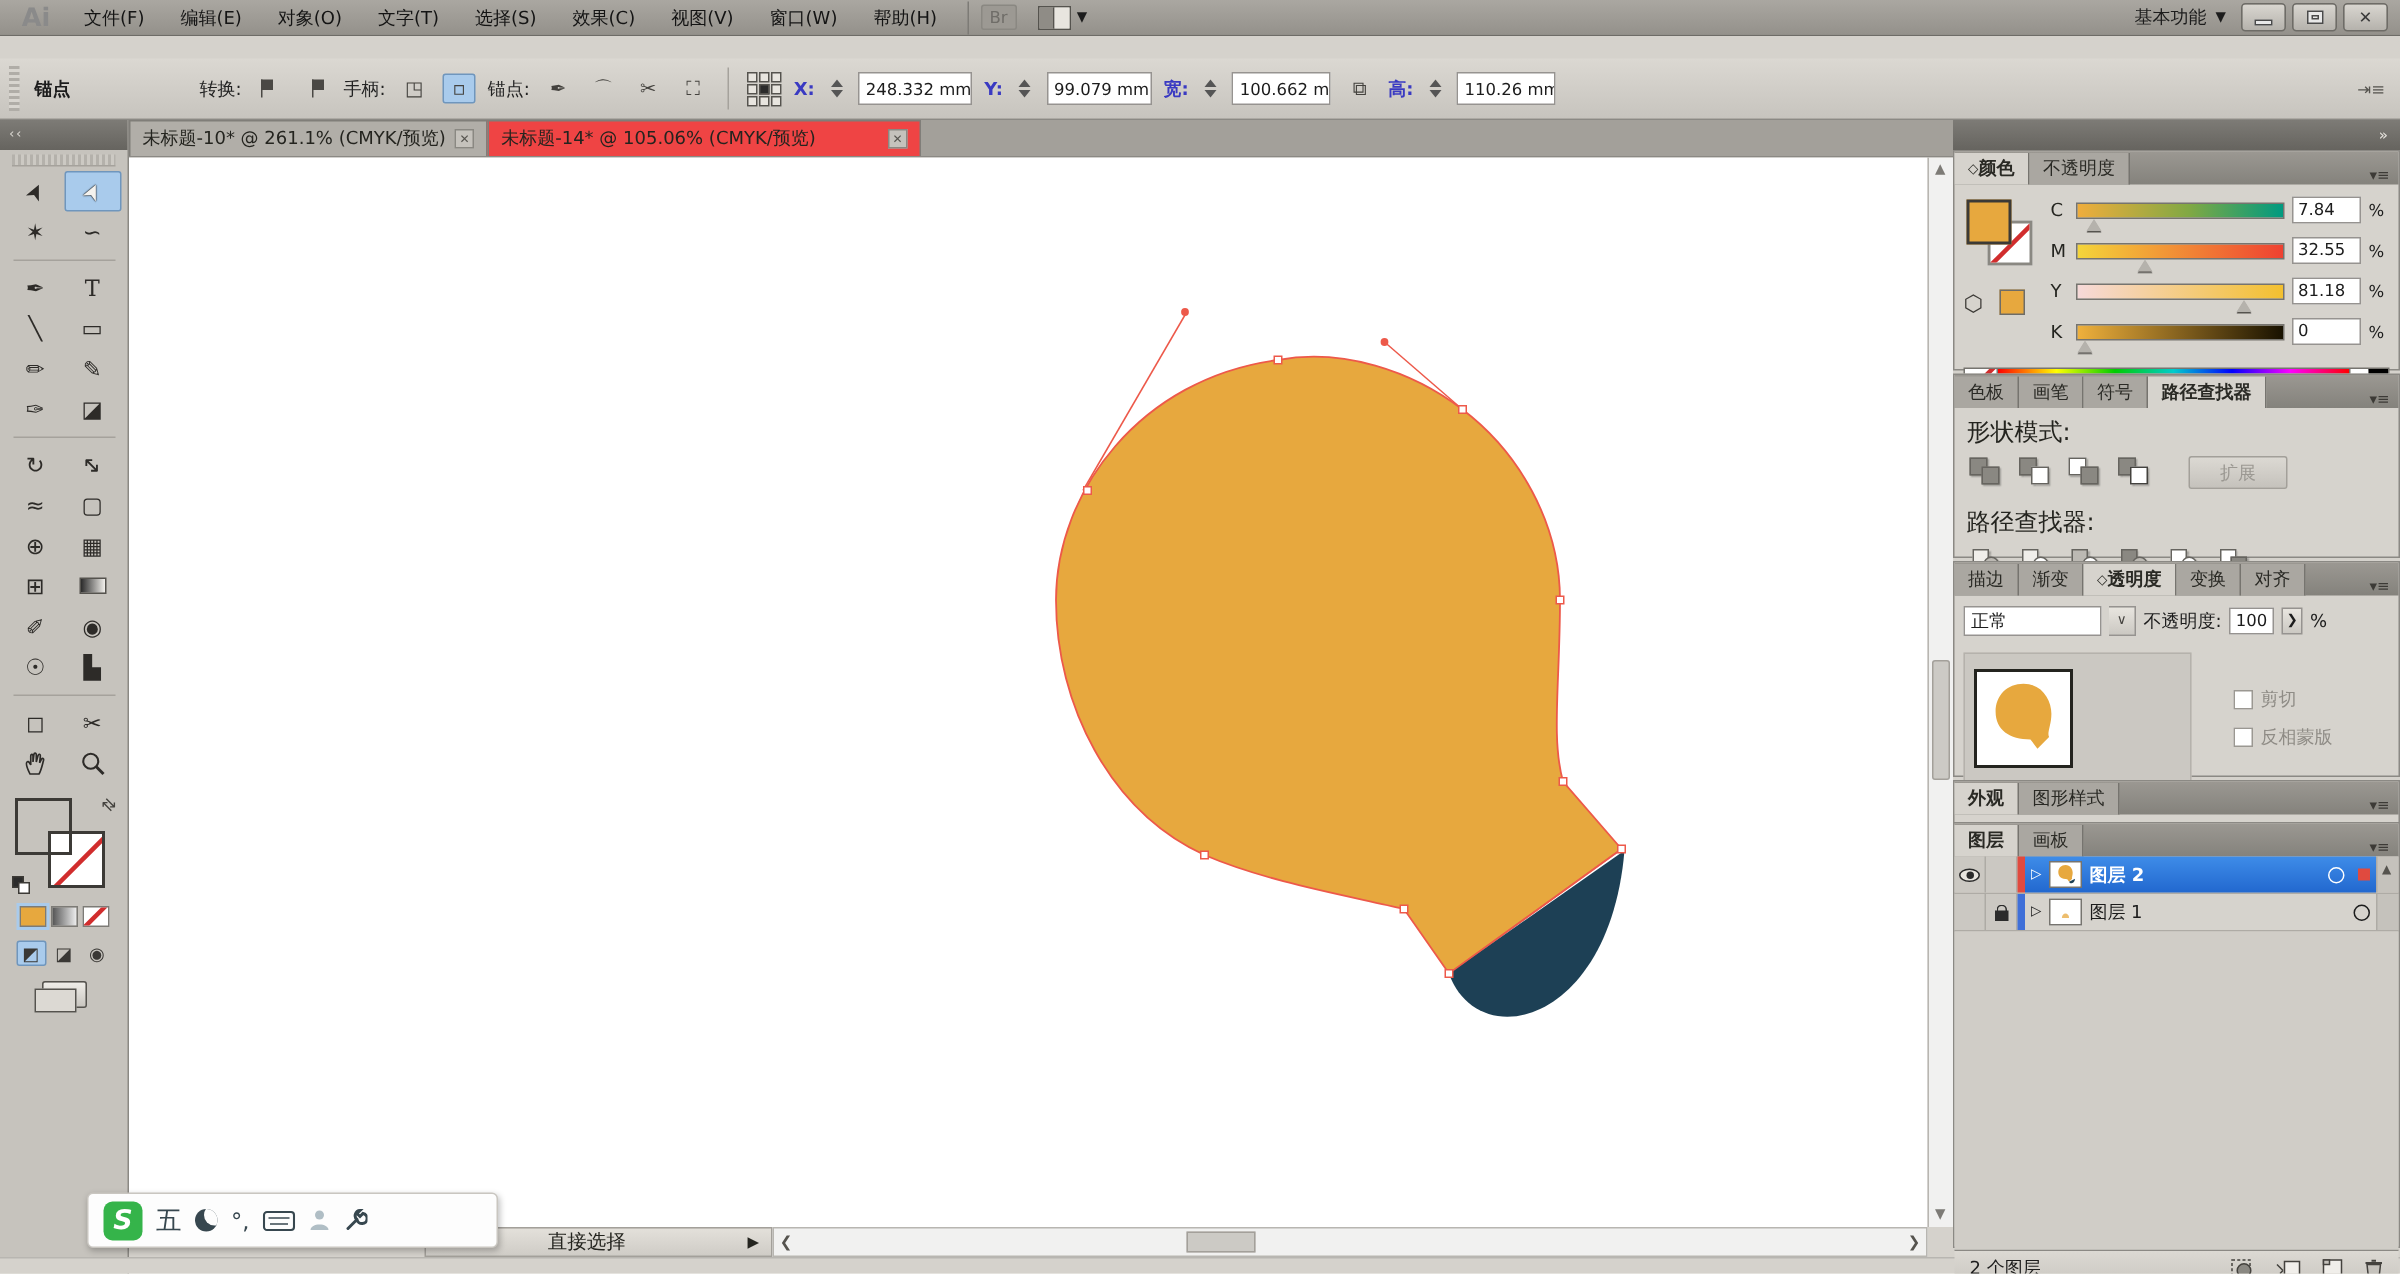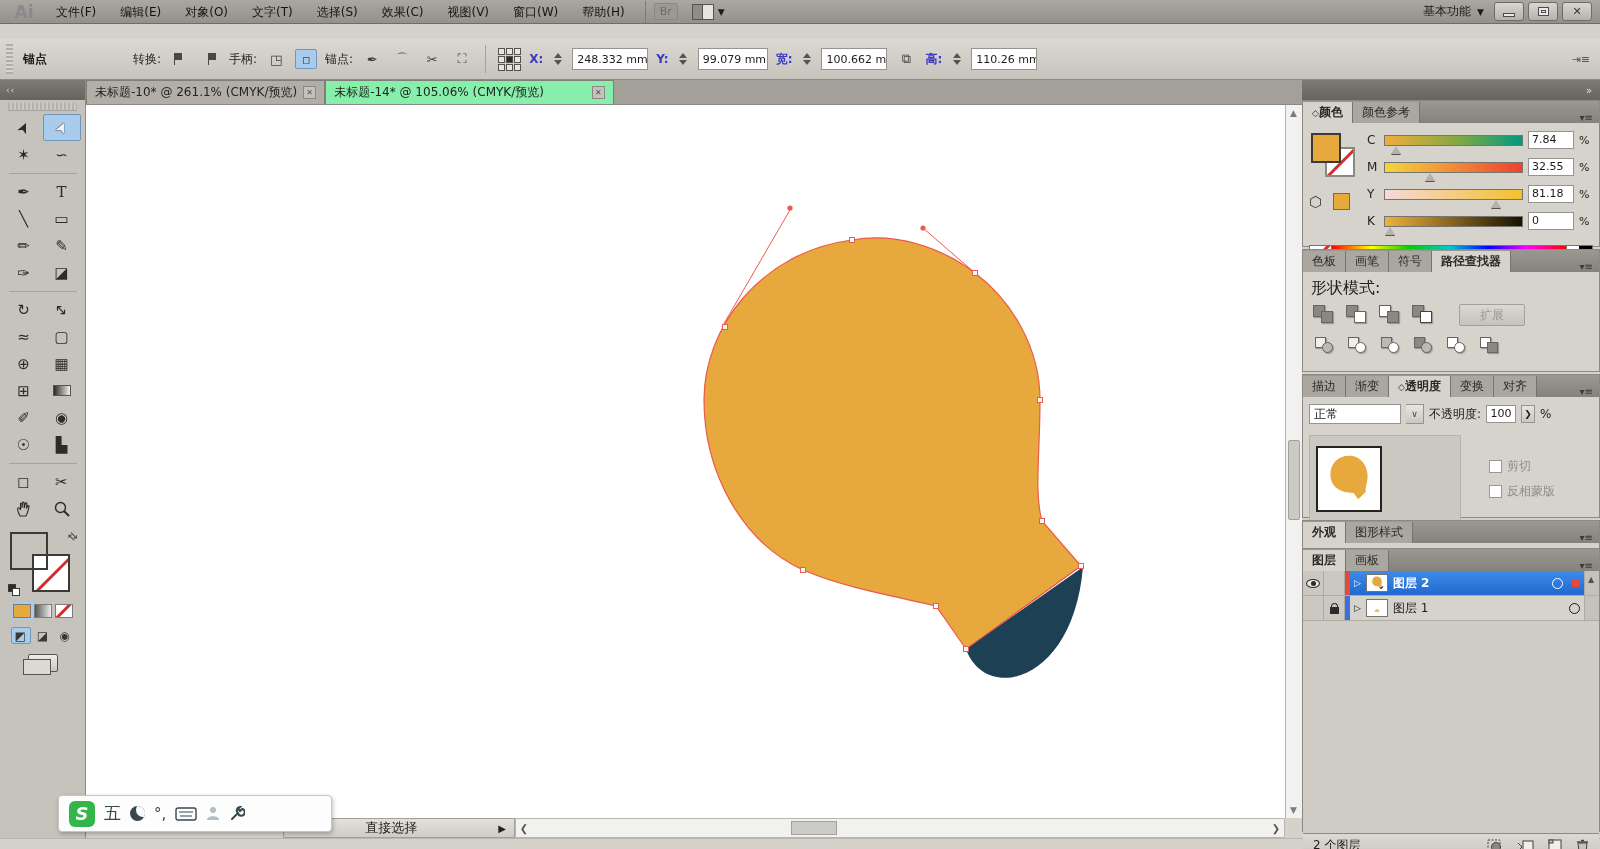--- a/index.html
+++ b/index.html
@@ -88,21 +88,21 @@
   .dm { width:20px; height:17px; display:flex; align-items:center; justify-content:center; font-size:12px; color:#3a3835; }
   .dm.active { background:#a9cbec; border:1px solid #6f96bd; border-radius:2px; }
   .screenmode { margin:10px auto 0; width:30px; height:18px; border:1px solid #55534e;
     background:linear-gradient(#f0eee9,#c9c6c0); border-radius:2px; position:relative; }
   .screenmode::after { content:""; position:absolute; left:-6px; top:4px; width:26px; height:14px; border:1px solid #55534e; background:#dcd9d3; }
 
   
   .tabstrip { left:86px; top:80px; width:1216px; height:25px; background:#a3a09a; border-bottom:1px solid #8b8984; display:flex; align-items:flex-end; }
   .doctab { height:24px; display:flex; align-items:center; gap:6px; padding:0 8px; font-size:12px;
     border:1px solid #807e79; border-bottom:none; background:#b1aea8; color:#24241f; }
-  .doctab.active { background:#86efac;gap:48px; }
+  .doctab.active { background:#ef4444;gap:48px; }
   .tab-close { width:13px; height:13px; border:1px solid #8a8882; background:#c5c2bc; font-size:8px;
     display:flex; align-items:center; justify-content:center; color:#55534e; }
   .canvas { left:86px; top:105px; width:1199px; height:713px; background:#ffffff; overflow:hidden; }
 
   
   .vscroll { left:1285px; top:105px; width:17px; height:713px; background:#f1f1f0; border-left:1px solid #b8b6b1; }
   .vthumb { position:absolute; left:2px; top:335px; width:12px; height:80px; background:#cccac5; border:1px solid #a3a09a; border-radius:2px; }
   .sarrow { position:absolute; color:#7d7b76; font-size:9px; left:4px; }
   .hscroll { left:515px; top:818px; width:770px; height:20px; background:#f1f1f0; border:1px solid #b8b6b1;
     display:flex; align-items:center; }
@@ -524,21 +524,21 @@
   <span>»</span>
 </div>
 
 <div class="abs panel" style="top:100px; height:147px;">
   <div class="ptabs">
     <div class="ptab active">
         <span style="font-size:9px">◇ </span>
         <span>颜色</span>
       </div>
     <div class="ptab">
-        <span>颜色参考</span>
+        <span>不透明度</span>
       </div>
     <span class="pmenu">▾≡</span>
   </div>
   <div class="colorbody">
     <div class="cp-left">
       <div class="cp-stroke">
           <span class="redslash"></span>
         </div>
       <div class="cp-fill"></div>
       <span class="cp-cube">⬡</span>
@@ -618,20 +618,21 @@
     <span class="shape-ic f3">
         <i class="a"></i>
         <i class="b"></i>
       </span>
     <span class="shape-ic f4">
         <i class="a"></i>
         <i class="b"></i>
       </span>
     <span class="expand-btn">扩展</span>
   </div>
+  <div class="pf-label">路径查找器:</div>
   <div class="pf-row">
     <span class="pfd-ic">
         <span class="sq"></span>
         <span class="ci"></span>
       </span>
     <span class="pfd-ic">
         <span class="sq"></span>
         <span class="ci" style="background:#fff"></span>
       </span>
     <span class="pfd-ic">

